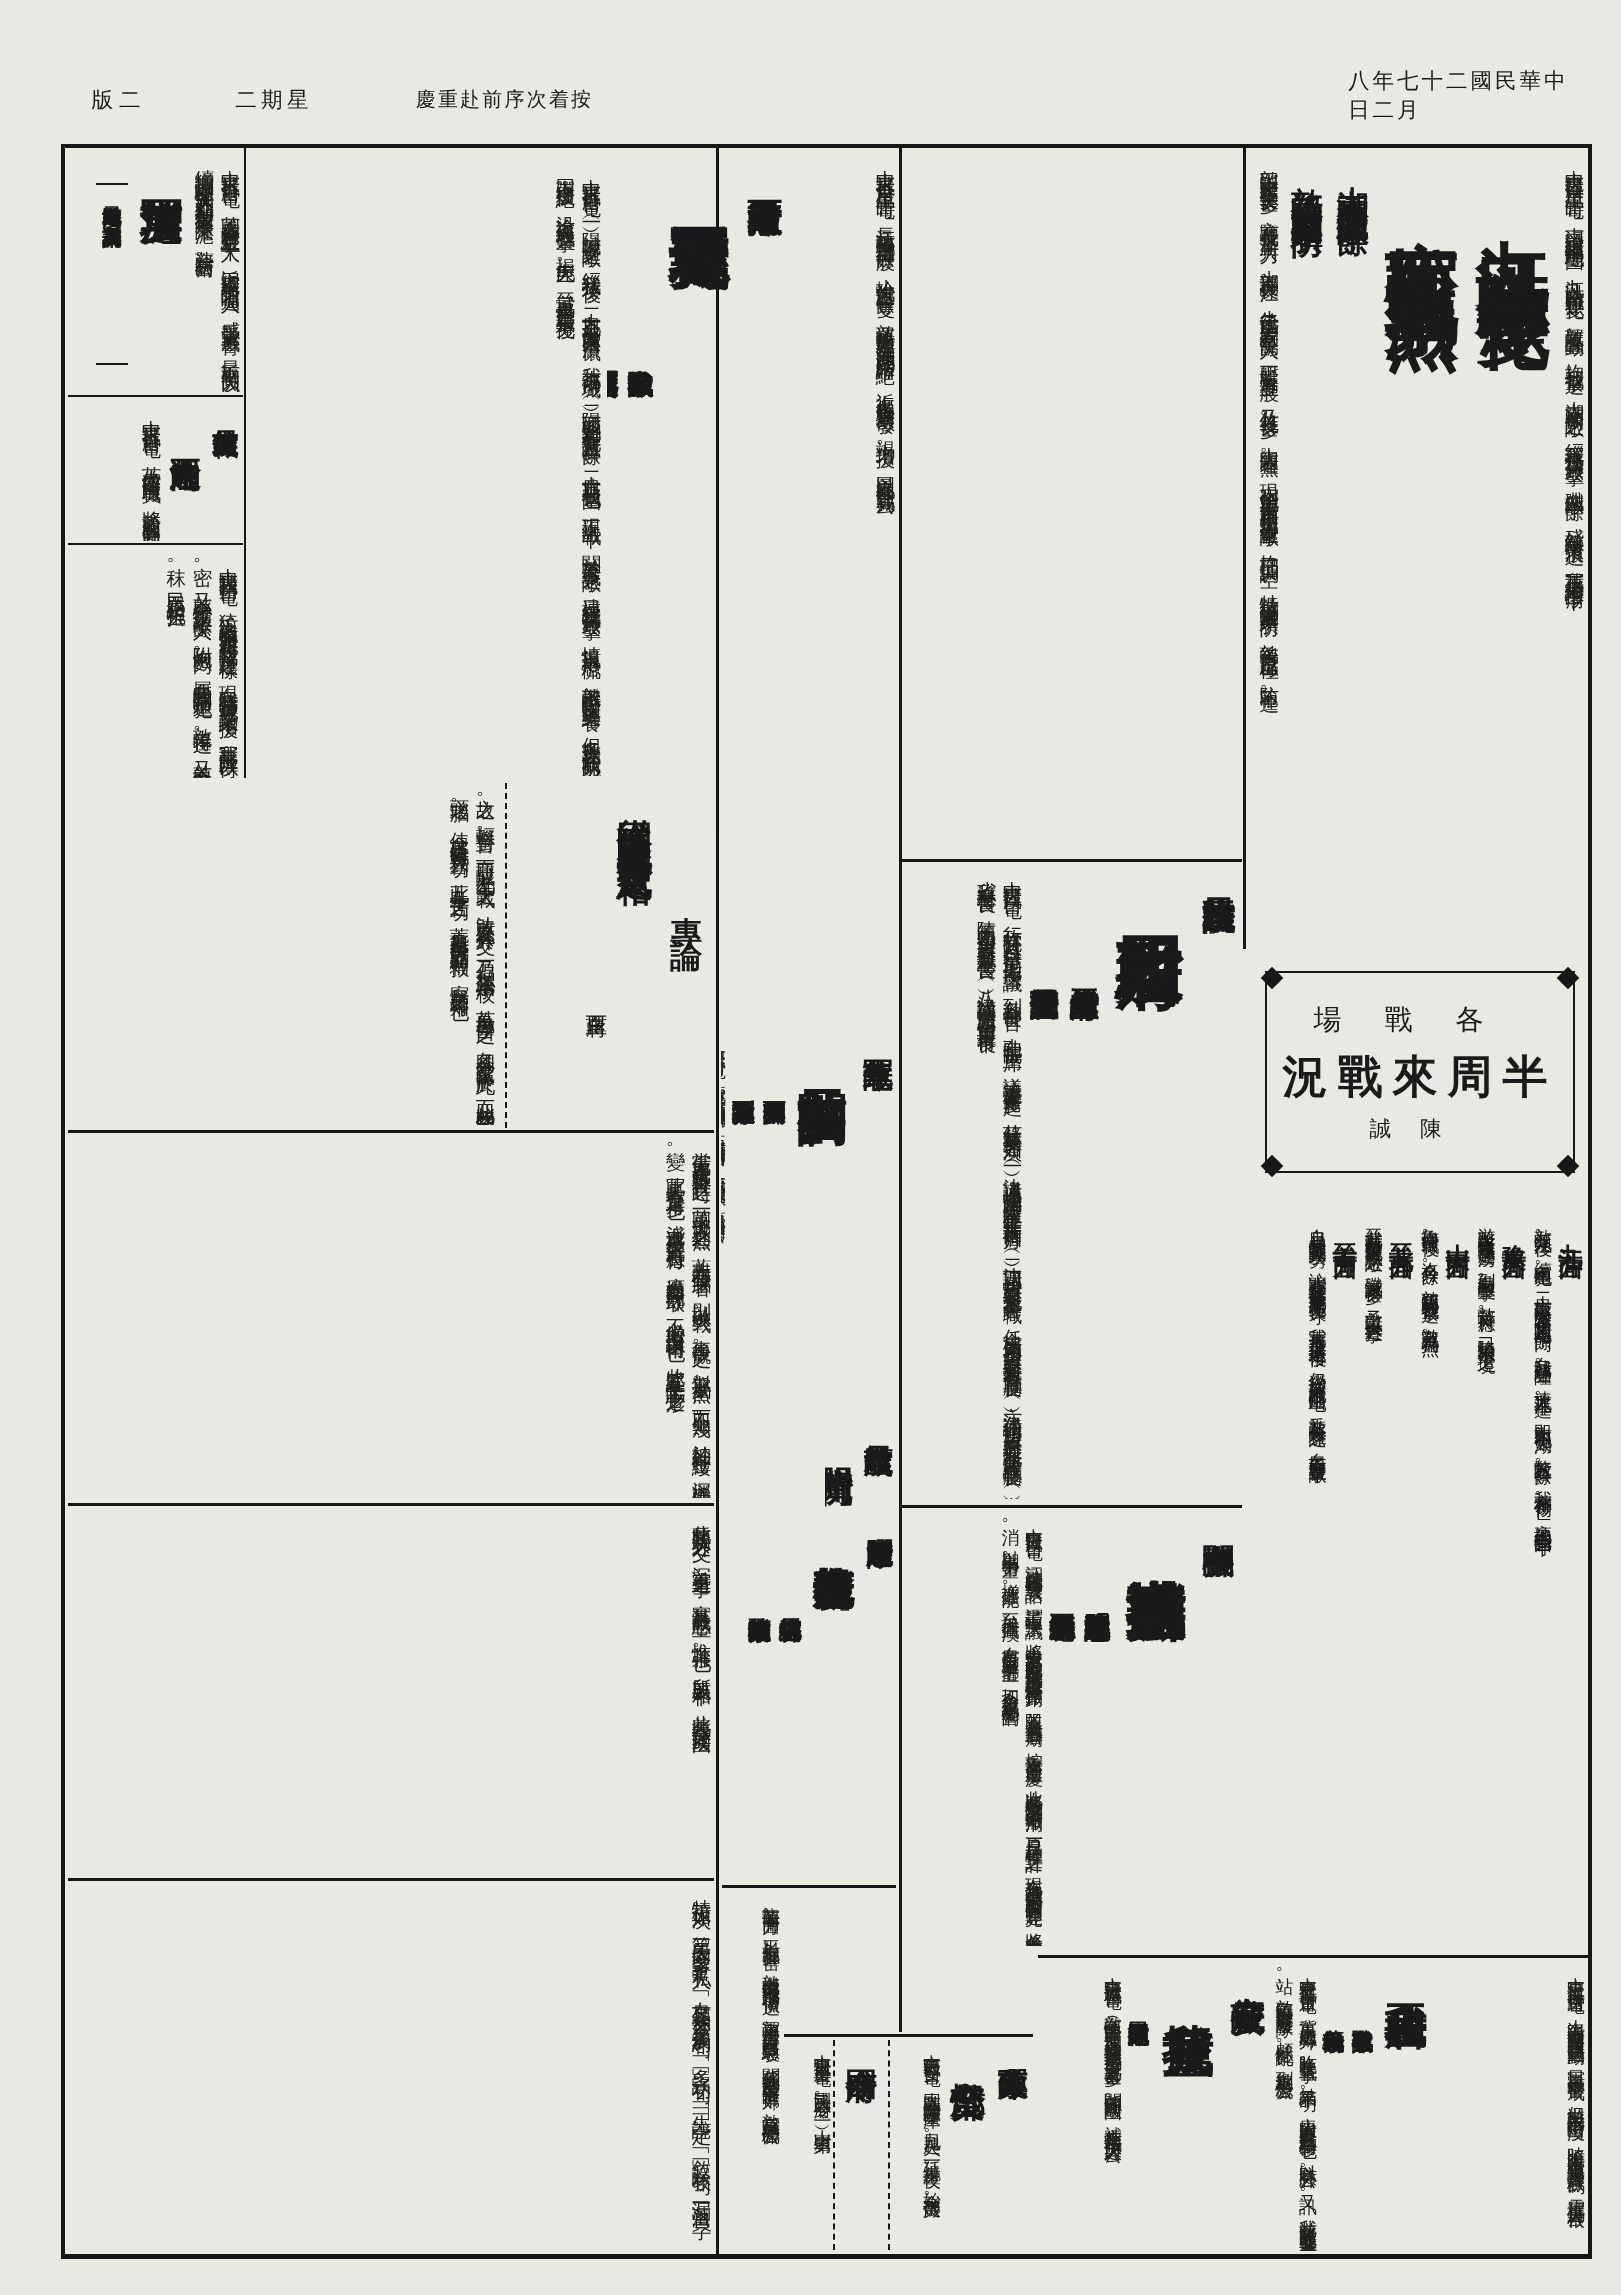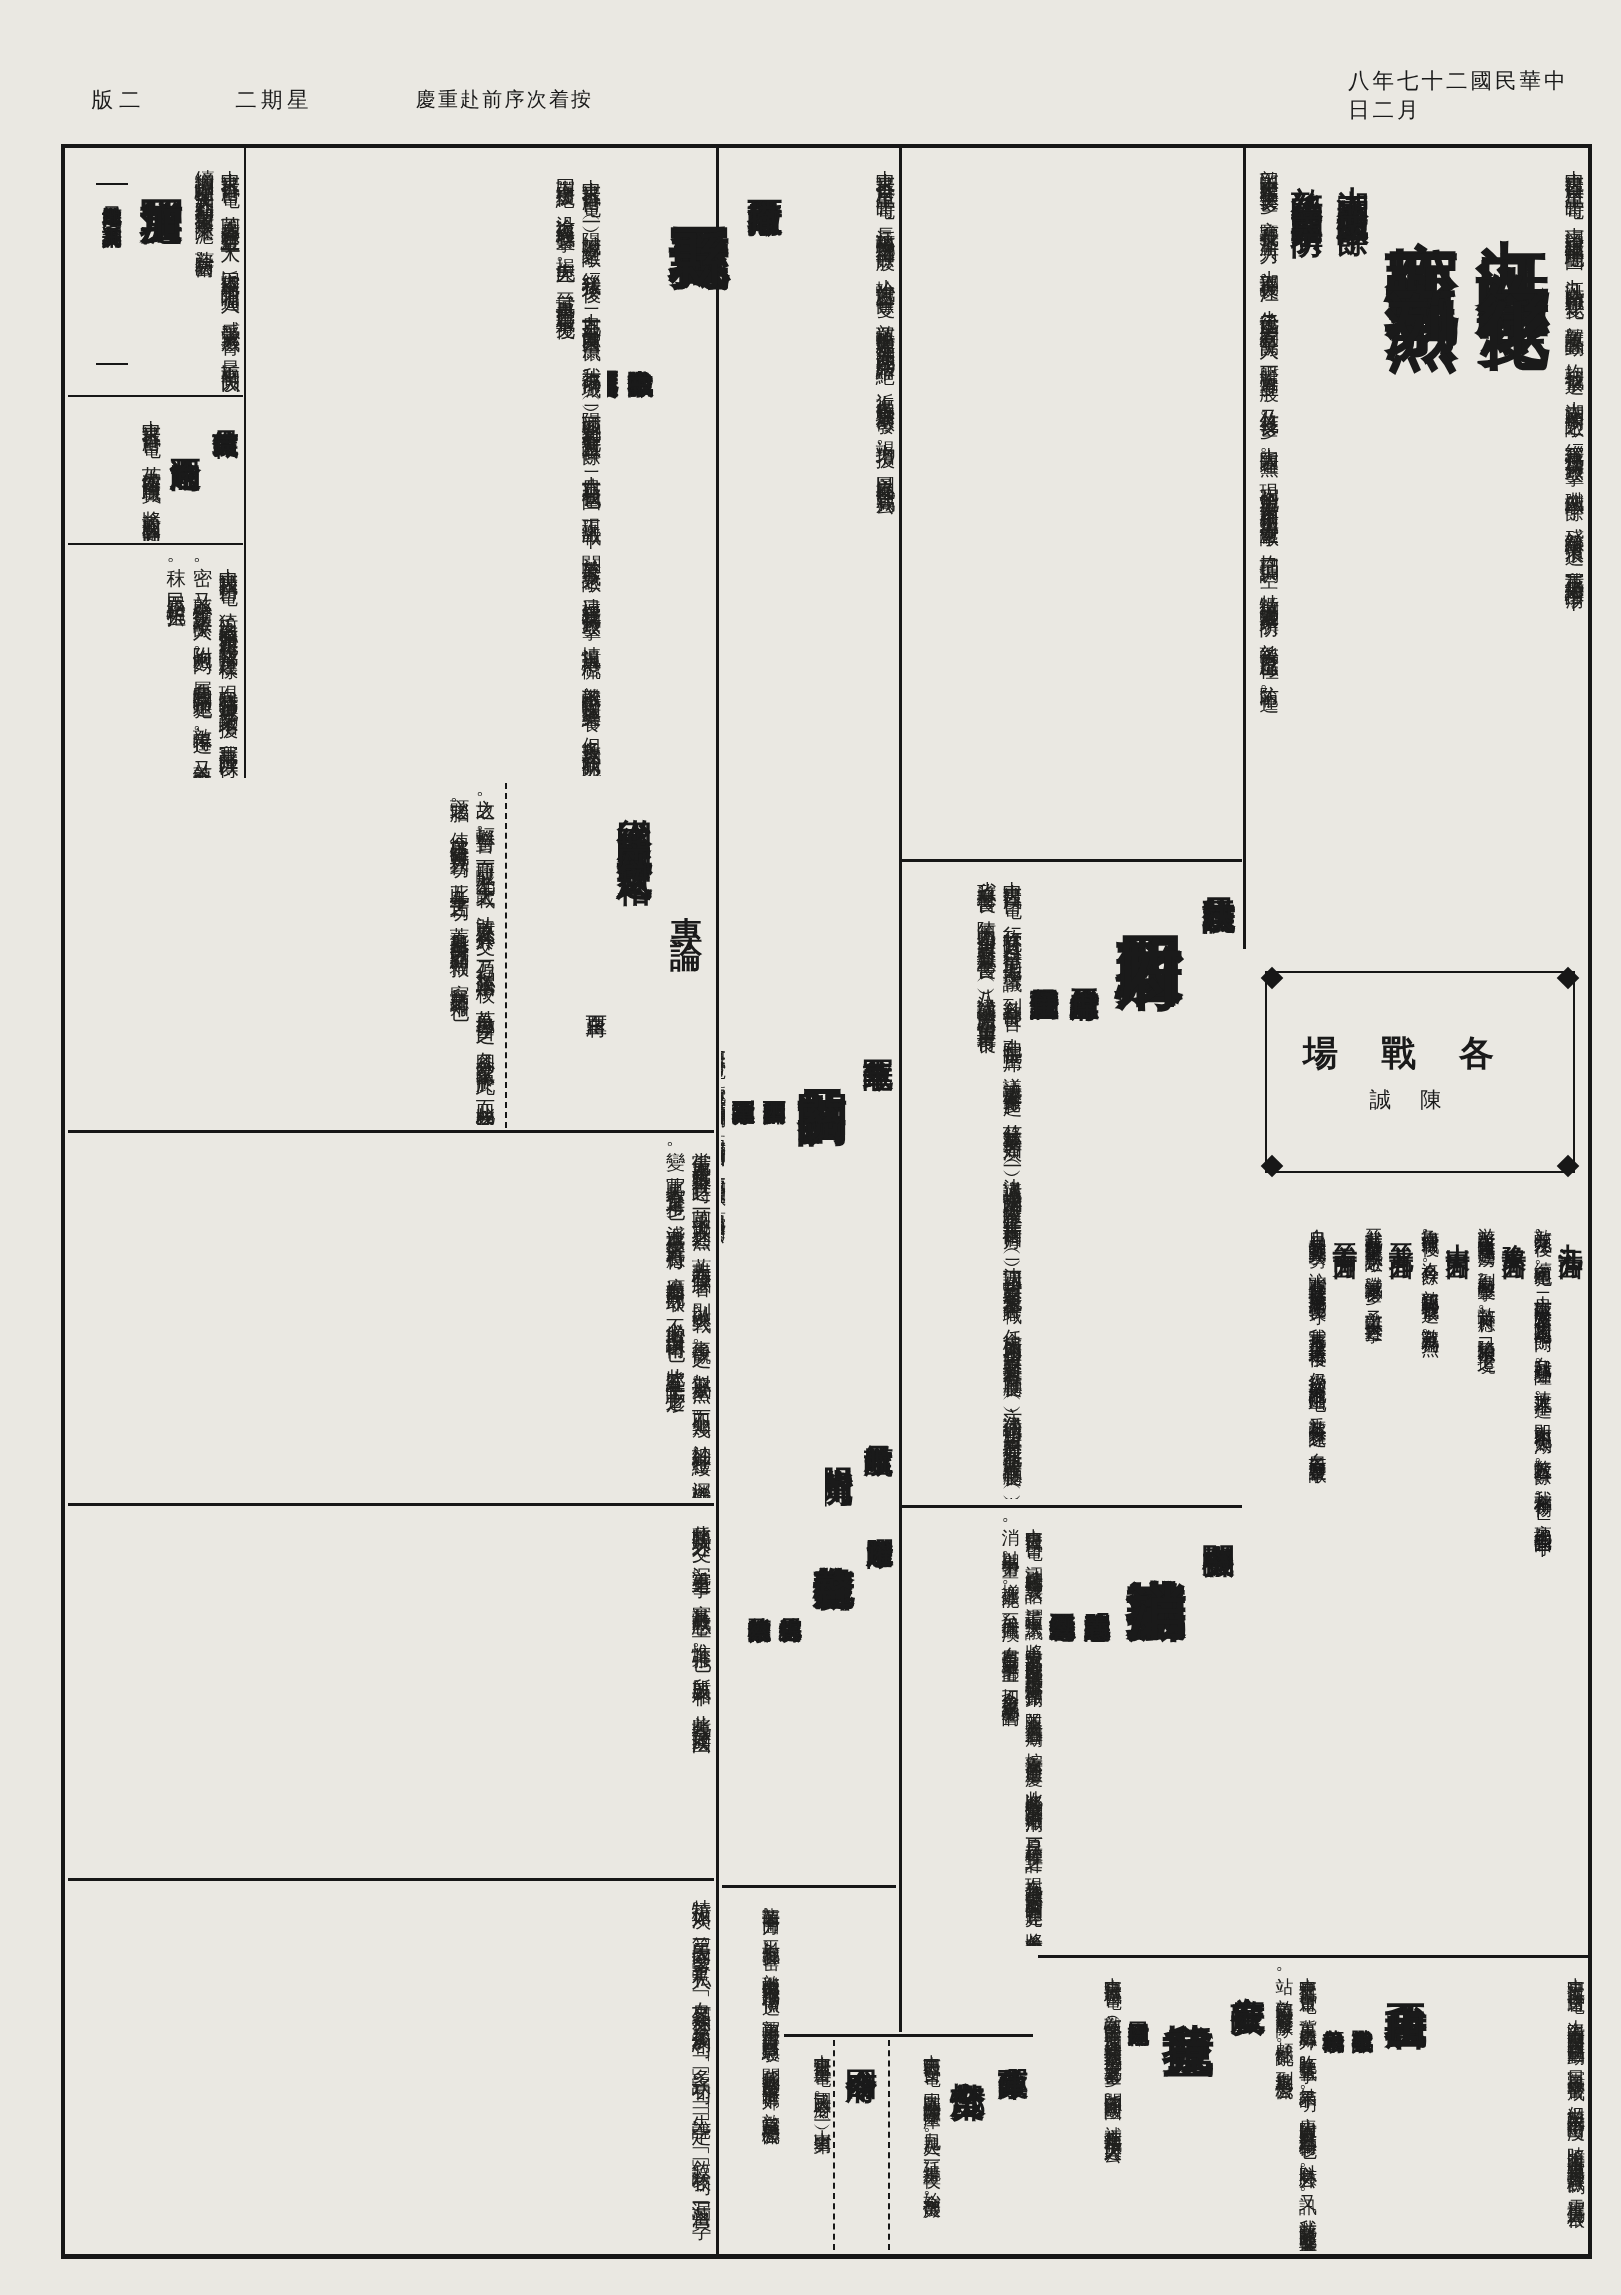--- a/index.html
+++ b/index.html
@@ -95,21 +95,21 @@
   #a-guer{left:721px;top:1514px;width:177px;height:369px;}
   #a-guer .kick{font-size:27px;padding-top:4.3px;}
   #a-guer .main{font-size:42px;padding-top:19px;}
   #a-guer .sub{font-size:23px;padding-top:86px;}
   #a-guer-body{left:721px;top:1893px;width:61px;height:356px;}
   
   #battlebox{left:1258px;top:964px;width:324px;height:216px;}
   #battlebox .box-inner{position:absolute;inset:7.2px;border:2.9px solid #171717;
       box-shadow:0 0 0 7.2px #eae8e2,0 0 0 9.4px #171717;
       display:flex;flex-direction:column;justify-content:center;gap:7.2px;text-align:center;}
-  #battlebox .bx-k{font-size:35px;font-weight:bold;letter-spacing:43px;}
+  #battlebox .bx-k{font-size:28px;font-weight:normal;letter-spacing:43px;}
   #battlebox .bx-t{font-size:45px;font-weight:bold;letter-spacing:10px;}
   #battlebox .bx-a{font-size:21.6px;letter-spacing:29px;}
   .diamond{position:absolute;width:16px;height:16px;background:#171717;transform:rotate(45deg);}
   .d-tl{left:-2.9px;top:-2.9px;} .d-tr{right:-2.9px;top:-2.9px;}
   .d-bl{left:-2.9px;bottom:-2.9px;} .d-br{right:-2.9px;bottom:-2.9px;}
   #a-battle{left:1248px;top:1214px;width:339px;height:729px;}
   #a-battle .slbl{font-size:24.5px;font-weight:bold;padding-top:10px;letter-spacing:4.3px;}
   #a-battle .sbody{font-size:18px;line-height:1.3;letter-spacing:2.2px;}
   
   #a-reuters{left:1440px;top:1963px;width:147px;height:285px;}
@@ -235,20 +235,21 @@
     <div class="kick bold">遊擊隊愈趨活躍</div>
     <div class="main bold">新龍華有槍炮聲</div>
     <div class="sub bold">切去近郊電線電桿</div>
     <div class="sub bold">敵機昨飛虹橋偵察</div>
   </div>
   <div id="a-guer-body" class="blk v body-s">龍華西南方面。平射炮聲甚密。敵機由吳淞飛行場一帶偵巡。敵軍用卡車百餘向虹橋急駛。聞係我大批游擊隊迫近市郊。敵當局頗感恐慌云。</div>
 
   <div id="battlebox" class="blk">
     <div class="box-inner">
       <div class="bx-k rtl">各戰場</div>
+      <div class="bx-t rtl">半周來戰況</div>
       <div class="bx-a rtl">陳誠</div>
       <div class="diamond d-tl"></div>
       <div class="diamond d-tr"></div>
       <div class="diamond d-bl"></div>
       <div class="diamond d-br"></div>
     </div>
   </div>
   <div id="a-battle" class="blk v">
     <div class="slbl">九江方面</div>
     <div class="sbody">敵占領九江後。續向南進犯。二十六日敵波田支隊及石川支隊附炮二十餘門。向我姑塘登陸。連攻九江不逞。即大舉西犯太湖。斃敵五百餘。我亦稍有傷亡。高地仍在我固守中。</div>

